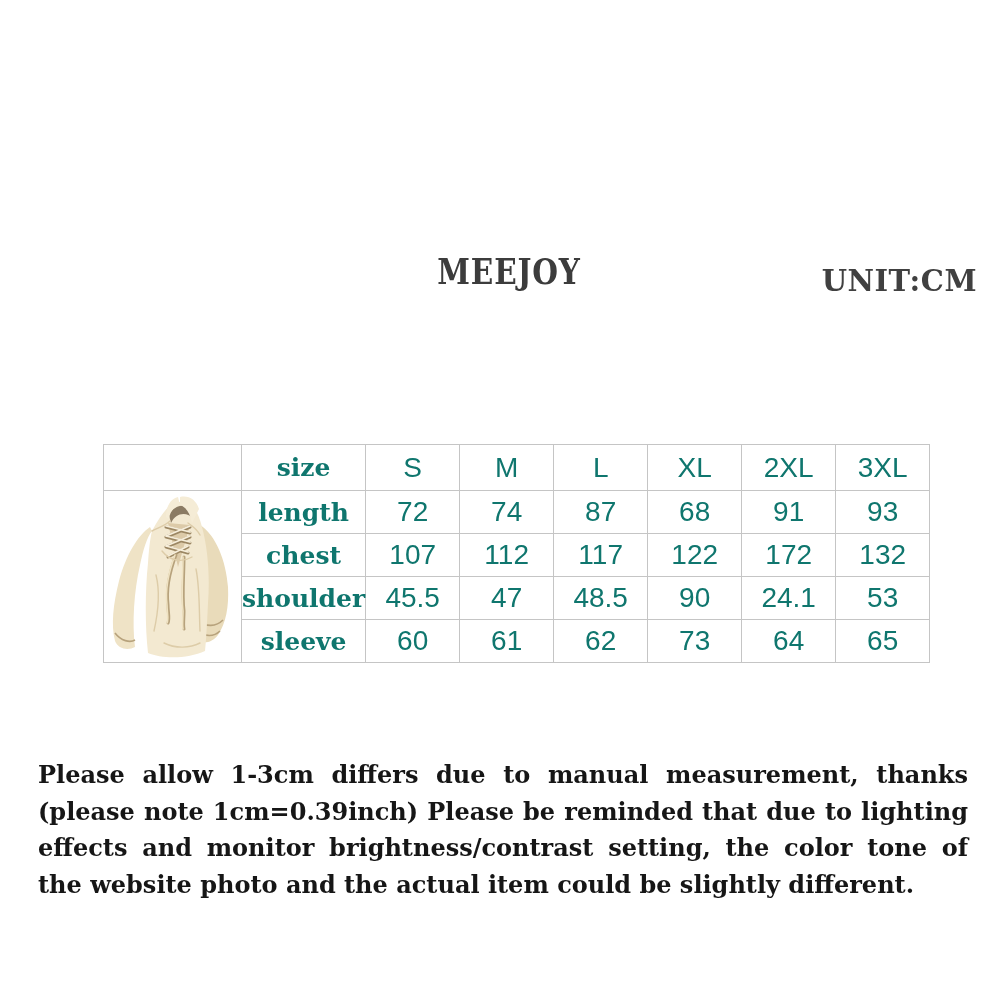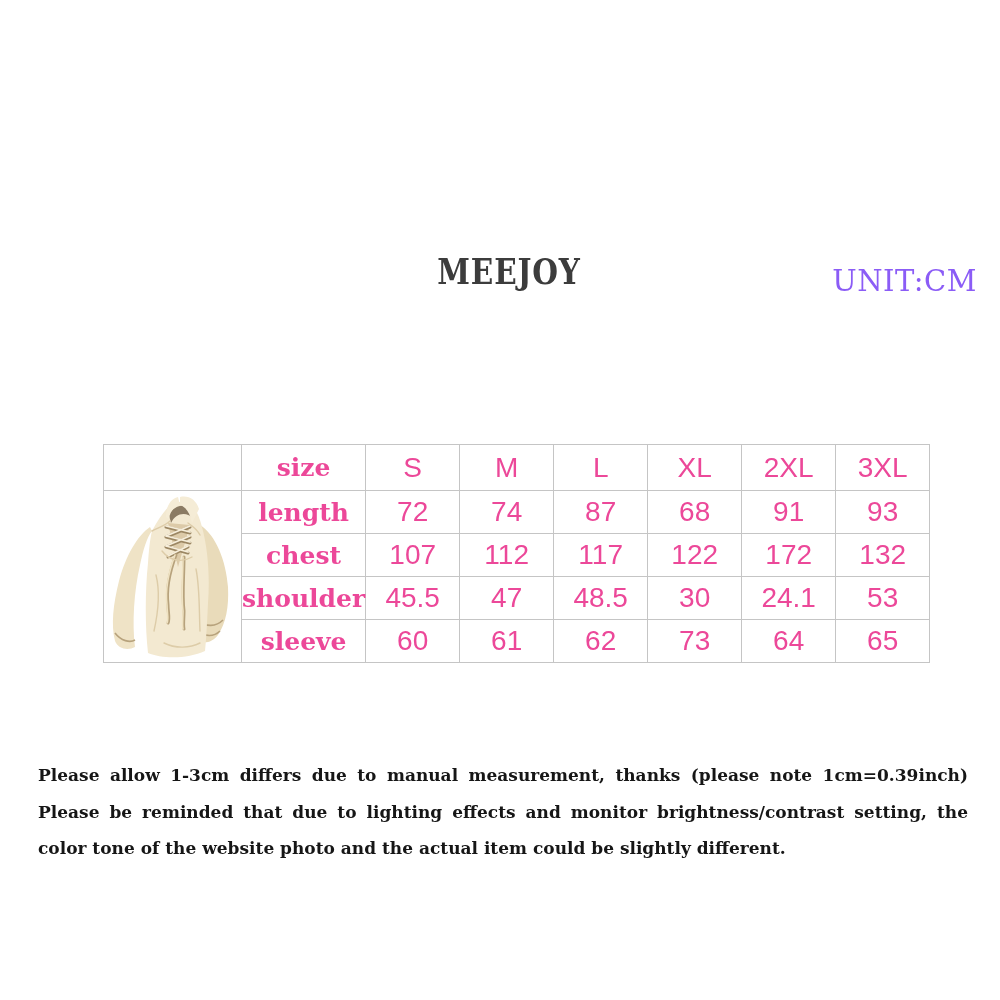--- a/index.html
+++ b/index.html
@@ -4,35 +4,35 @@
 <style>
   html,body{margin:0;padding:0;background:#ffffff;}
   .canvas{position:relative;width:1000px;height:948px;background:#ffffff;overflow:hidden;
           font-family:"Liberation Sans",sans-serif;}
 
   .brand{position:absolute;top:253px;left:509px;transform:translateX(-50%) scaleX(0.82);
          transform-origin:center;font-family:"DejaVu Serif",serif;font-weight:700;
          font-size:36px;line-height:36px;color:#3c3c3c;letter-spacing:1px;white-space:nowrap;}
 
   .unit{position:absolute;top:264px;right:23px;font-family:"DejaVu Serif",serif;
-        font-weight:400;font-size:29px;line-height:34px;color:#8b5cf6;letter-spacing:0.5px;}
+        font-weight:700;font-size:29px;line-height:34px;color:#404040;letter-spacing:0.5px;}
 
   table.size-chart{position:absolute;left:103px;top:444px;border-collapse:collapse;
         table-layout:fixed;background:#ffffff;}
   table.size-chart td{border:1px solid #c5c5c5;text-align:center;vertical-align:middle;
-        padding:0;overflow:visible;white-space:nowrap;color:#ec4899;}
+        padding:0;overflow:visible;white-space:nowrap;color:#0f766e;}
   tr.r-head td{height:45px;}
   tr.r-body td{height:42px;}
   td.lbl{font-family:"DejaVu Serif",serif;font-weight:700;font-size:25px;color:#121212;}
   td.szh,td.val{font-family:"Liberation Sans",sans-serif;font-size:28px;font-weight:400;}
   td.imgcell{position:relative;padding:0;}
   td.imgcell svg{display:block;position:absolute;left:0;top:0;}
 
   .footer{position:absolute;left:38px;top:757px;width:930px;
-        font-family:"DejaVu Serif",serif;font-weight:700;font-size:17px;line-height:36.5px;
+        font-family:"DejaVu Serif",serif;font-weight:700;font-size:24px;line-height:36.5px;
         color:#161616;text-align:justify;}
 </style>
 </head>
 <body>
 
 <div class="canvas">
 
   <div class="brand">MEEJOY</div>
   <div class="unit">UNIT:CM</div>
 
@@ -92,21 +92,21 @@
         <td class="val">117</td>
         <td class="val">122</td>
         <td class="val">172</td>
         <td class="val">132</td>
       </tr>
       <tr class="r-body">
         <td class="lbl">shoulder</td>
         <td class="val">45.5</td>
         <td class="val">47</td>
         <td class="val">48.5</td>
-        <td class="val">30</td>
+        <td class="val">90</td>
         <td class="val">24.1</td>
         <td class="val">53</td>
       </tr>
       <tr class="r-body">
         <td class="lbl">sleeve</td>
         <td class="val">60</td>
         <td class="val">61</td>
         <td class="val">62</td>
         <td class="val">73</td>
         <td class="val">64</td>

